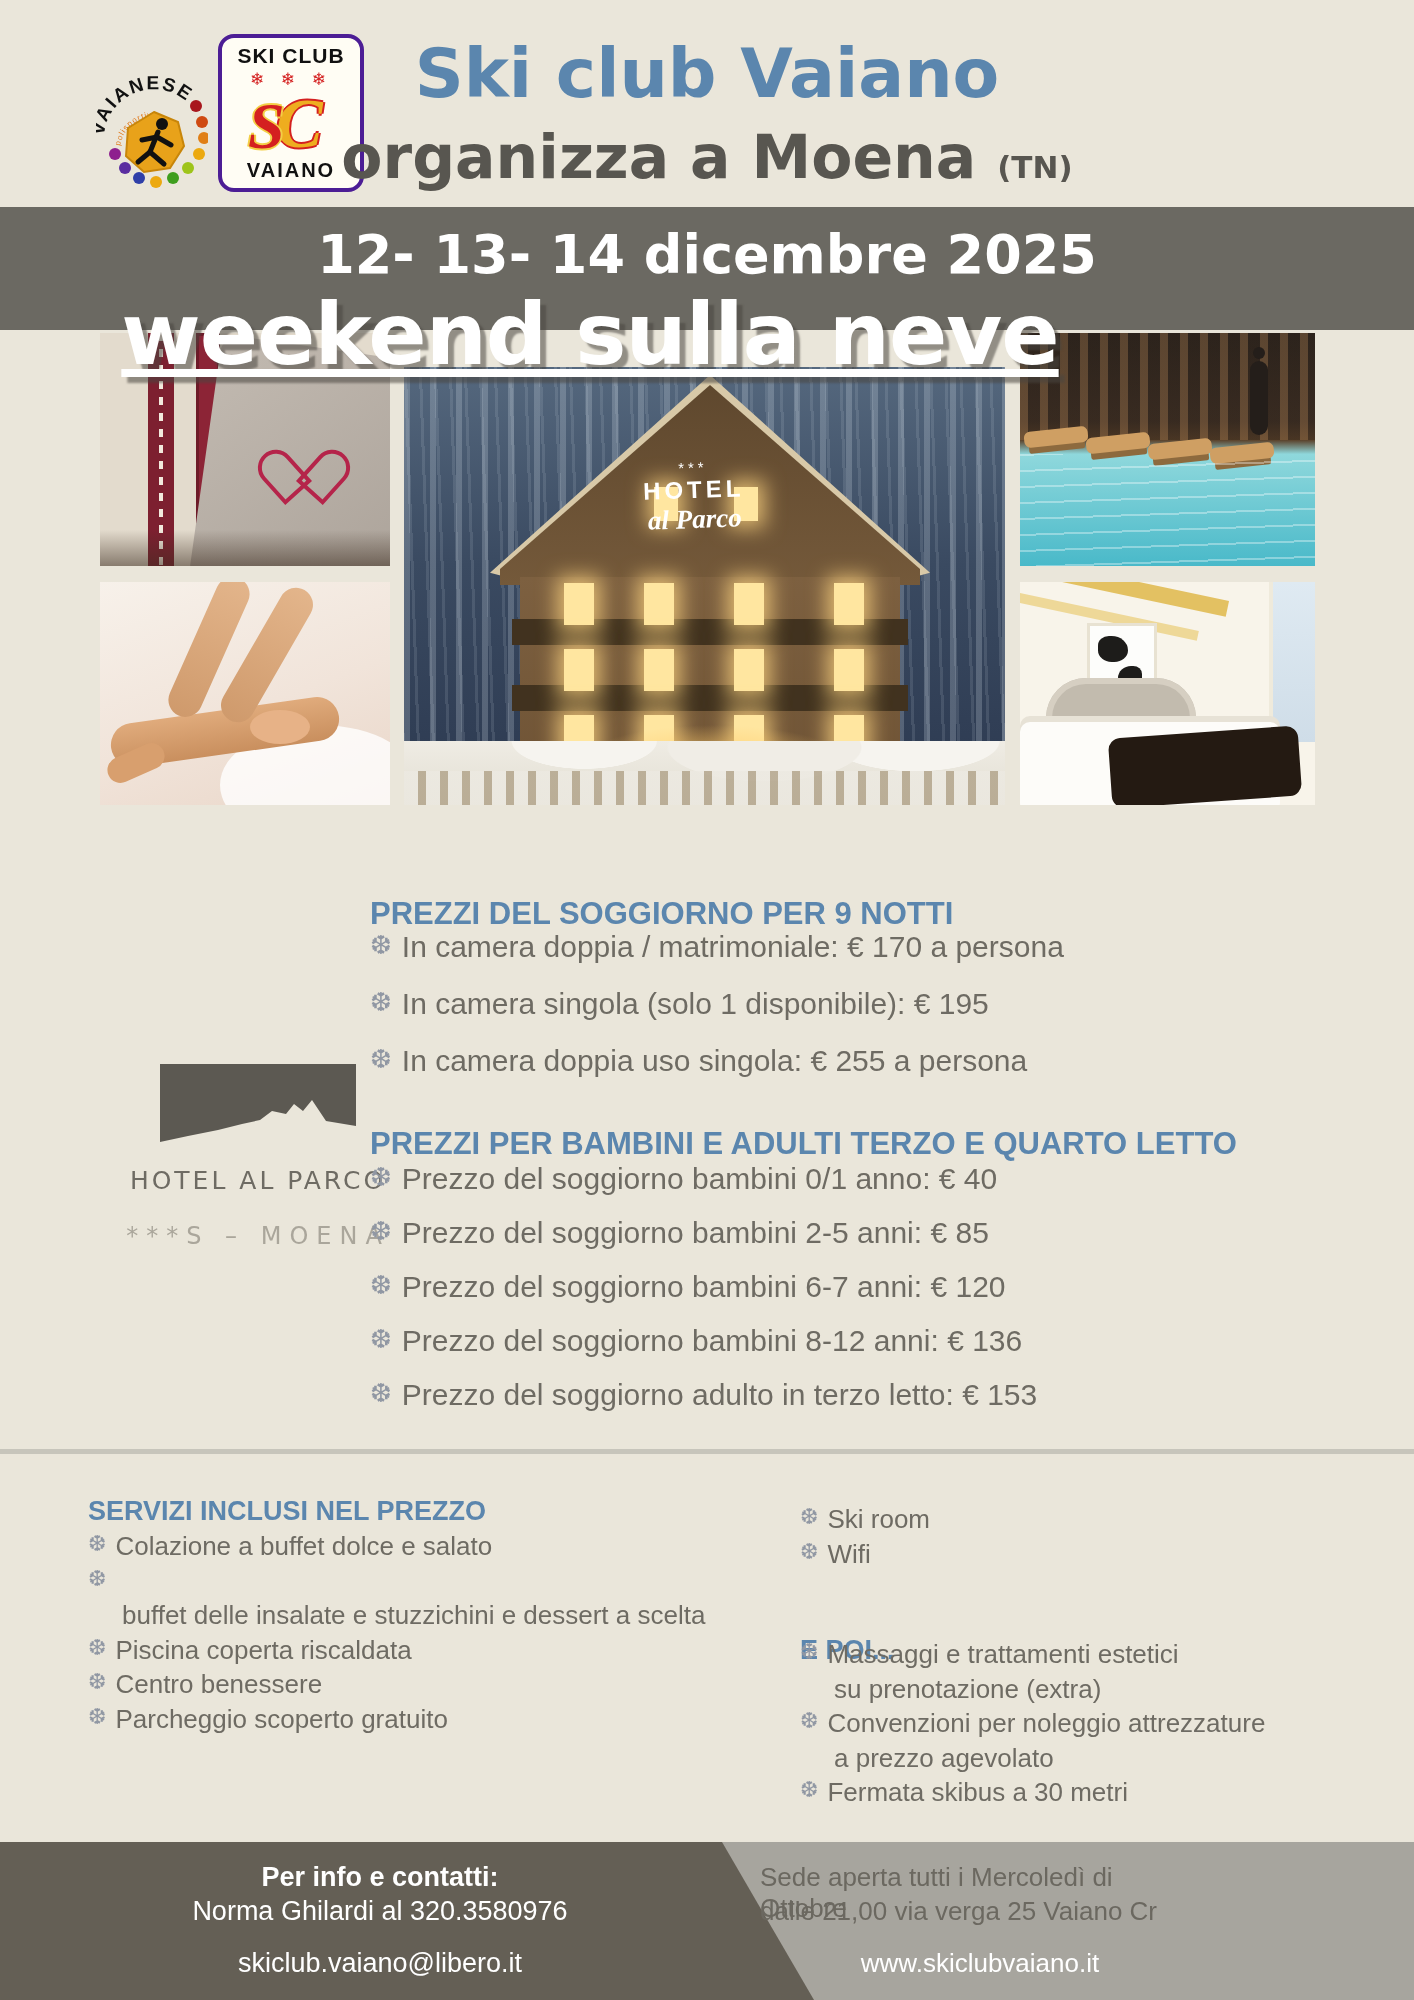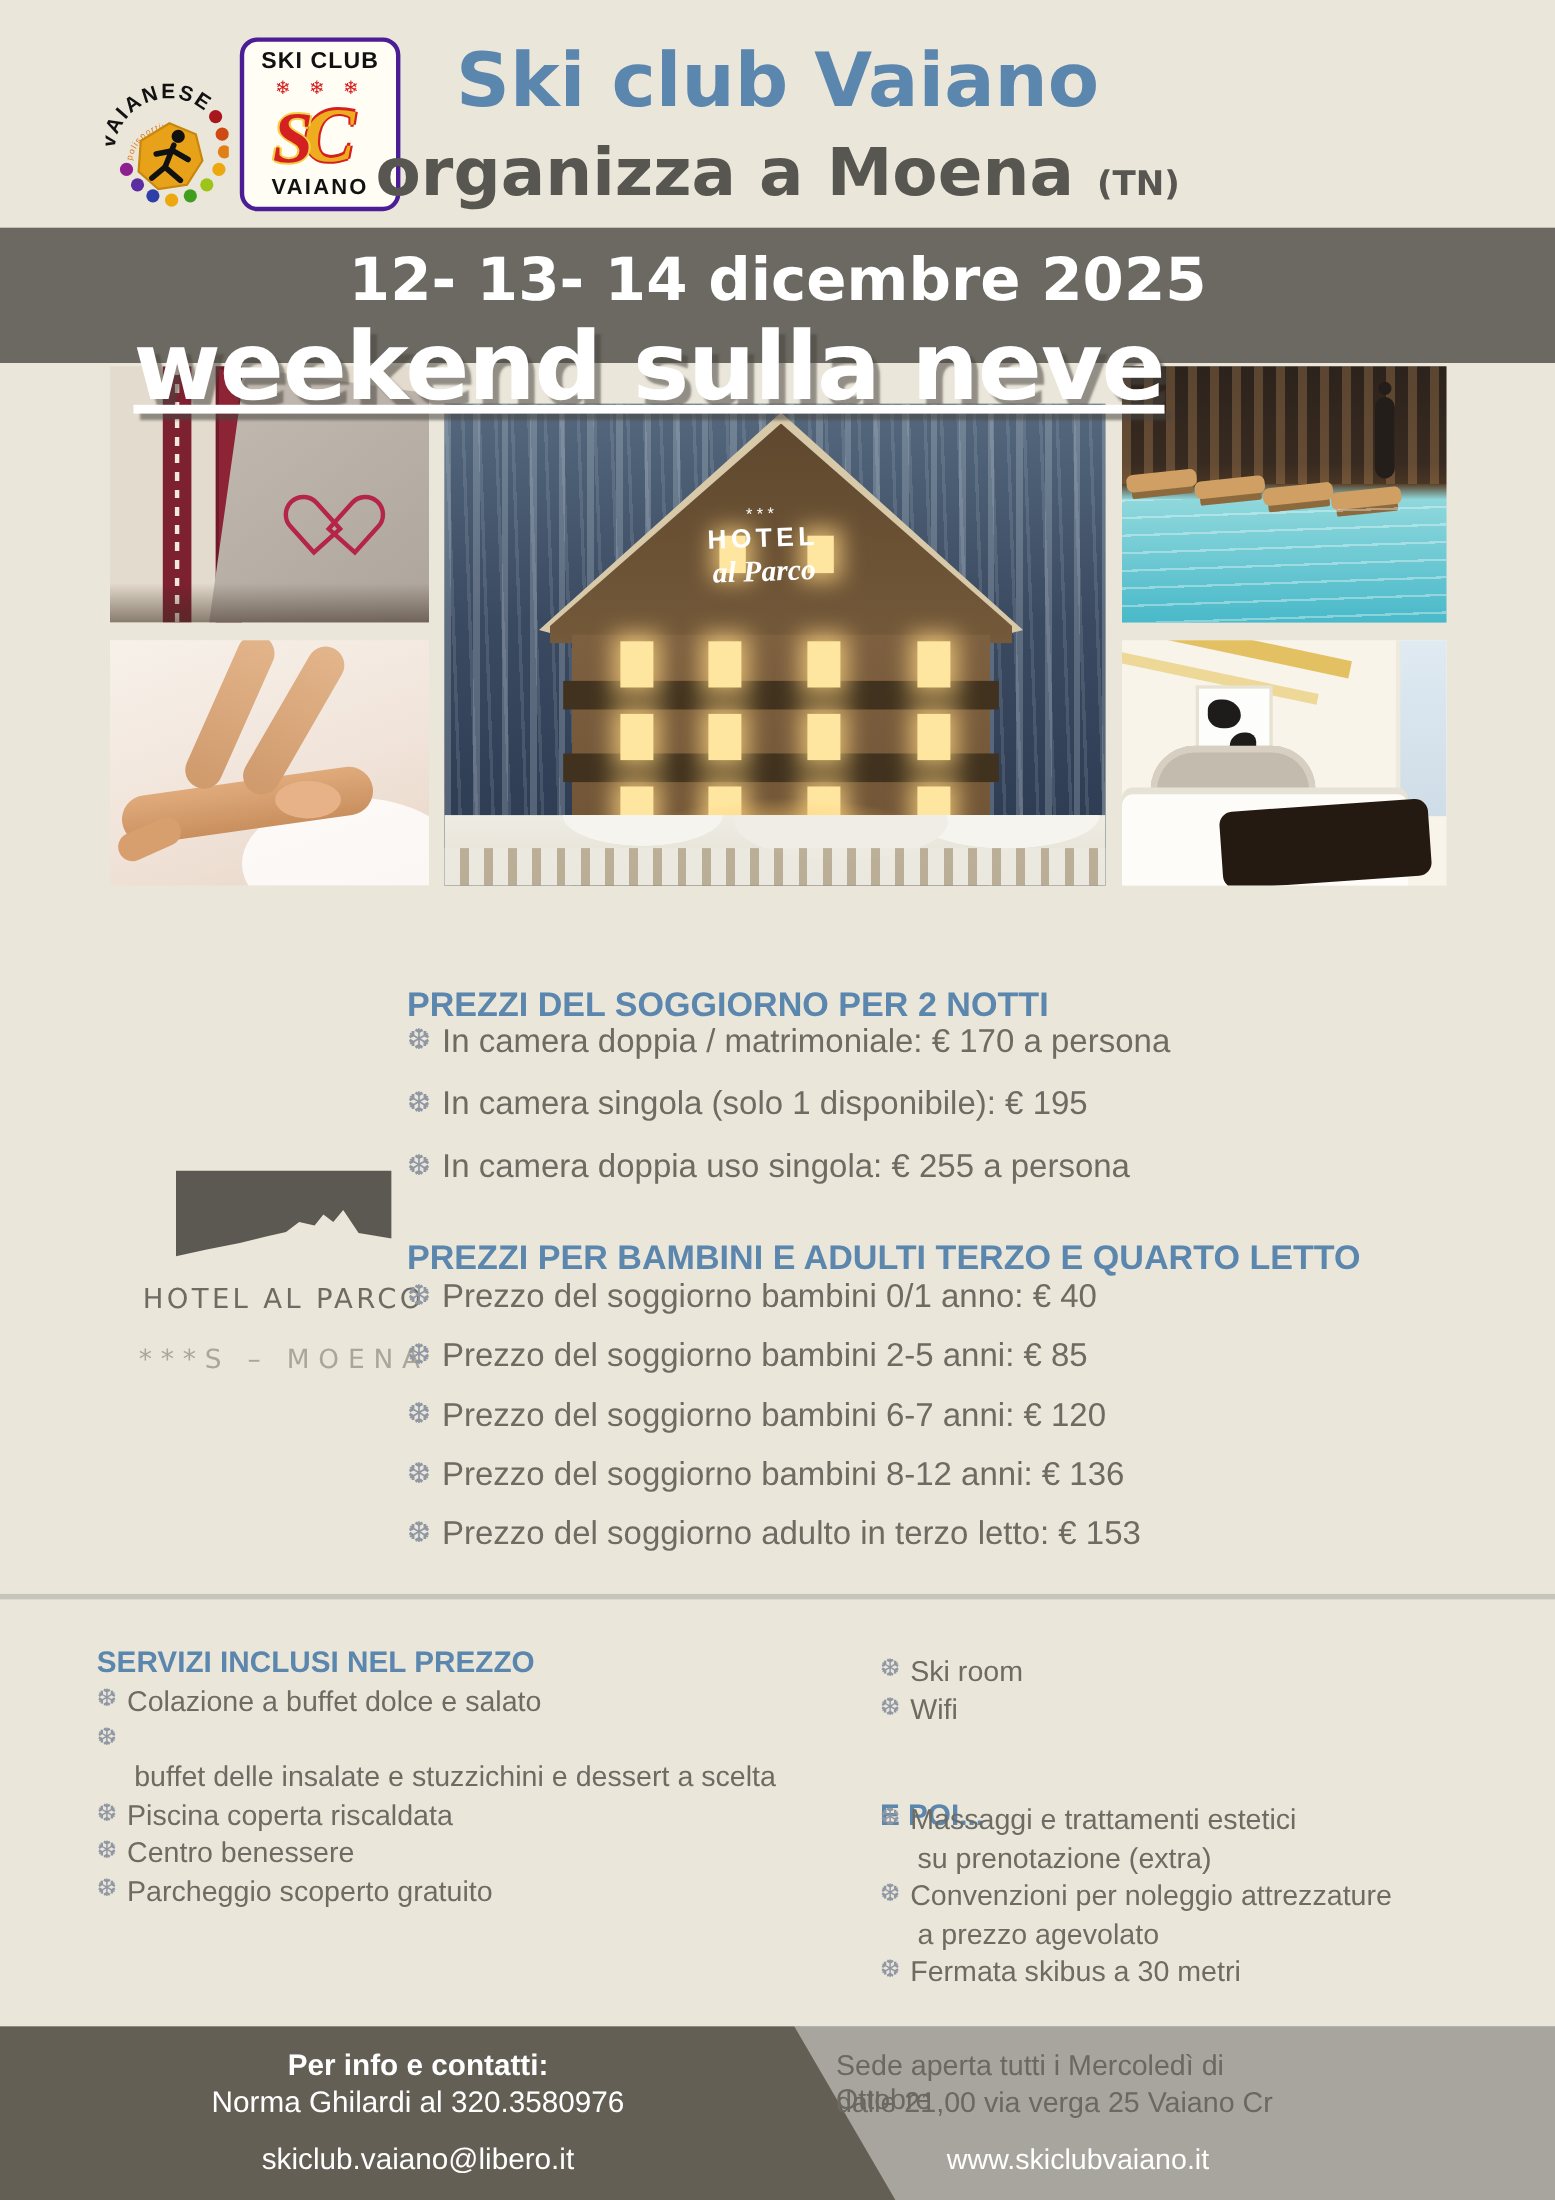--- a/index.html
+++ b/index.html
@@ -312,21 +312,21 @@
 <div class="abs photo ph-bed">
   <div class="beam1"></div>
   <div class="beam2"></div>
   <div class="art"></div>
   <div class="window"></div>
   <div class="headboard"></div>
   <div class="duvet"></div>
   <div class="throw"></div>
 </div>
 
-<div class="abs h-blue prezzi1-title">PREZZI DEL SOGGIORNO PER 2 NOTTI</div>
+<div class="abs h-blue prezzi1-title">PREZZI DEL SOGGIORNO PER 9 NOTTI</div>
 <div class="abs biglist prezzi1-list">
     <div class="li">
       <span class="flake">❆</span>
       <span>In camera doppia / matrimoniale: € 170 a persona</span>
     </div>
     <div class="li">
       <span class="flake">❆</span>
       <span>In camera singola (solo 1 disponibile): € 195</span>
     </div>
     <div class="li">

